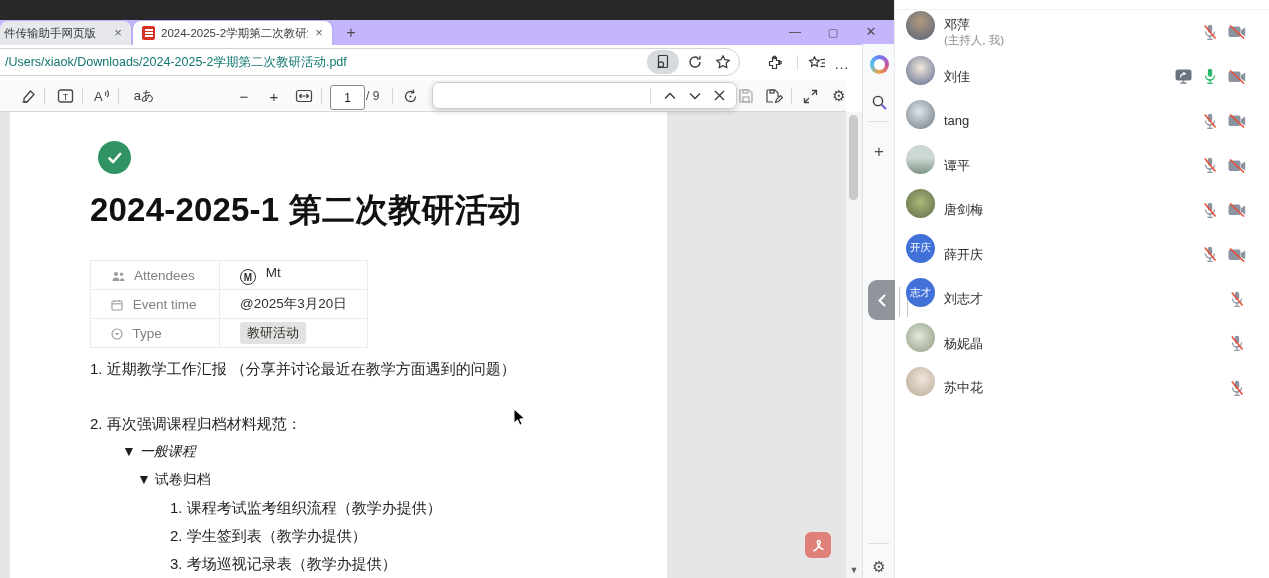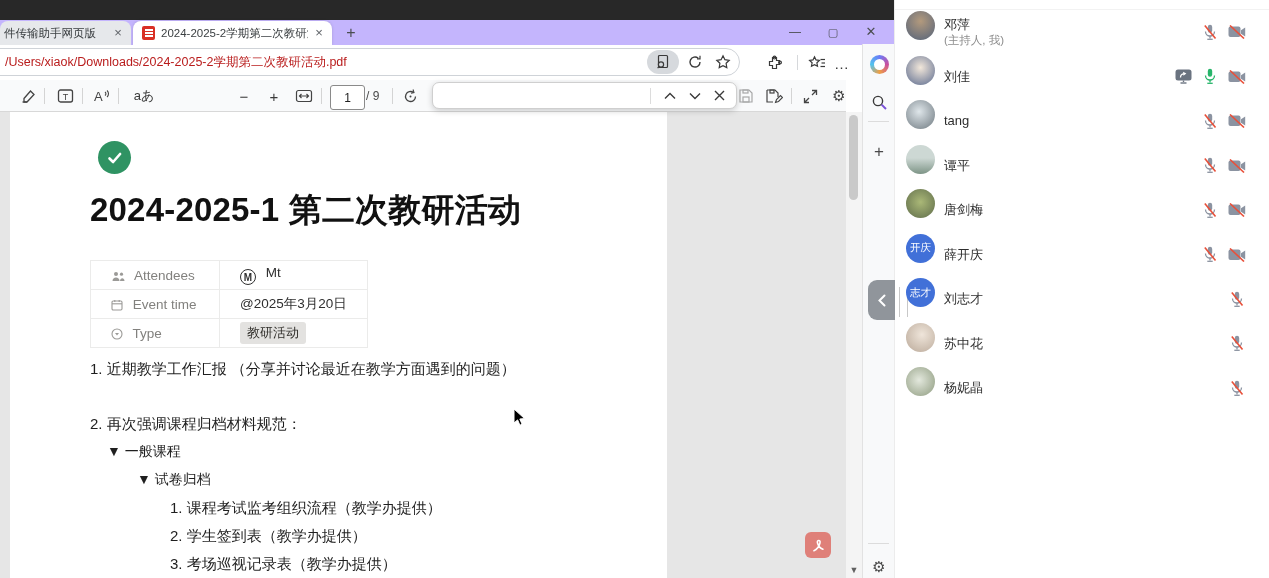--- a/index.html
+++ b/index.html
@@ -18,21 +18,21 @@
   .tab-close{width:14px;height:14px;line-height:13px;text-align:center;color:#5f6368;font-size:13px;border-radius:3px;margin-left:4px;}
   .pdficon{width:13px;height:14px;background:#d93025;border-radius:2px;margin-right:6px;position:relative;flex:0 0 13px;}
   .pdficon:before{content:"";position:absolute;left:2.5px;top:3px;width:8px;height:1.5px;background:#fff;box-shadow:0 3px 0 #fff,0 6px 0 #fff;}
   .newtab{position:absolute;left:341px;top:3px;width:20px;height:20px;text-align:center;line-height:19px;font-size:16px;color:#4a4d51;border-radius:4px;}
   .wincontrols{position:absolute;right:4px;top:0;height:25px;display:flex;align-items:center;}
   .winbtn{width:38px;height:25px;text-align:center;line-height:24px;color:#4a4d51;font-size:12px;}
 
   
   .urlrow{position:absolute;left:0;top:45px;width:894px;height:35px;background:#fff;}
   .urlpill{position:absolute;left:-20px;top:3px;width:760px;height:28px;border:1px solid #cfd3d8;border-radius:15px;background:#fff;box-sizing:border-box;display:flex;align-items:center;}
-  .urltext{margin-left:24px;font-size:12.5px;color:#b91c1c;white-space:nowrap;overflow:hidden;flex:1;}
+  .urltext{margin-left:24px;font-size:12.5px;color:#0f766e;white-space:nowrap;overflow:hidden;flex:1;}
   .pill-ico{width:24px;height:24px;display:flex;align-items:center;justify-content:center;margin-right:4px;border-radius:12px;}
   .pill-ico.hl{background:#d6d9dd;width:32px;}
   .bar-ico{position:absolute;top:8px;width:24px;height:20px;display:flex;align-items:center;justify-content:center;}
   .vsep{position:absolute;top:10px;width:1px;height:15px;background:#d6d8db;}
 
   
   .pdftoolbar{position:absolute;left:0;top:80px;width:846px;height:32px;background:#f9fafb;border-bottom:1px solid #d8d8d8;box-sizing:border-box;}
   .t-ico{position:absolute;top:6px;width:22px;height:20px;display:flex;align-items:center;justify-content:center;color:#444;}
   .t-sep{position:absolute;top:8px;width:1px;height:16px;background:#d4d4d4;}
   .t-txt{font-size:15px;color:#3a3a3a;}
@@ -49,21 +49,21 @@
   .checkcircle{position:absolute;left:88px;top:29px;width:33px;height:33px;border-radius:50%;background:#2f9363;display:flex;align-items:center;justify-content:center;}
   .doctitle{position:absolute;left:80px;top:76px;font-size:33px;font-weight:bold;color:#111;letter-spacing:.2px;white-space:nowrap;}
   .props{position:absolute;left:80px;top:148px;border-collapse:collapse;}
   .props td{border:1px solid #ebebea;height:28px;padding:0 20px;font-size:13.5px;vertical-align:middle;}
   .plabel{color:#82817e;width:88px;}
   .plabel .pl-ico{display:inline-block;vertical-align:-2px;margin-right:6px;}
   .pvalue{color:#2f2f2f;font-size:14px;min-width:100px;}
   .mbadge{display:inline-block;width:16px;height:16px;border:1.5px solid #2f2f2f;border-radius:50%;text-align:center;line-height:15px;font-size:10px;font-weight:bold;color:#2f2f2f;vertical-align:-4px;margin-right:6px;box-sizing:border-box;}
   .tagpill{display:inline-block;background:#e3e2e0;border-radius:3px;padding:2px 7px;font-size:13px;color:#32302c;text-align:right;}
   .ditem{position:absolute;height:20px;font-size:15px;color:#1f1f1f;white-space:nowrap;}
-  .ind0{left:80px;text-align:right;} .ind1{left:97px;} .ind2{left:127px;} .ind3{left:160px;}
+  .ind0{left:80px;text-align:right;} .ind1{left:112px;font-style:italic;} .ind2{left:127px;} .ind3{left:160px;}
   .ditem:nth-child(1){top:248px;} .ditem:nth-child(2){top:303px;}
   .ditem:nth-child(3){top:331px;font-size:14px;} .ditem:nth-child(4){top:359px;font-size:14px;}
   .ditem:nth-child(5){top:387px;} .ditem:nth-child(6){top:415px;} .ditem:nth-child(7){top:443px;}
 
   .acrobat{position:absolute;left:805px;top:420px;width:26px;height:26px;border-radius:6px;background:#df8079;display:flex;align-items:center;justify-content:center;}
   .cursor{position:absolute;left:513px;top:296px;z-index:9;}
 
   
   .vscroll{position:absolute;left:846px;top:112px;width:16px;height:466px;background:#f4f4f4;}
   .vthumb{position:absolute;left:3px;top:3px;width:9px;height:85px;border-radius:5px;background:#c9c9c9;}
@@ -541,54 +541,54 @@
                 <path d="M2.5 7.5a4.5 4.5 0 0 0 9 0" stroke="#8b93a1" stroke-width="1.3" fill="none"></path>
                 <line x1="7" y1="12" x2="7" y2="14.5" stroke="#8b93a1" stroke-width="1.3"></line>
                 <line x1="4.3" y1="15.3" x2="9.7" y2="15.3" stroke="#8b93a1" stroke-width="1.3"></line>
                 <line x1="1.8" y1="1.5" x2="12.5" y2="14.5" stroke="#e8503a" stroke-width="1.6"></line>
               </svg>
       </span>
 
     </div>
   </div>
         <div class="prow">
+    <div class="avatar av-8"></div>
+    <div class="pinfo">
+      <div class="pname">杨妮晶</div>
+
+    </div>
+    <div class="picons">
+
+      <span class="icon">
+        <svg width="14" height="17" viewBox="0 0 14 17">
+                <rect x="4.8" y="0.8" width="4.4" height="8" rx="2.2" fill="#8b93a1"></rect>
+                <path d="M2.5 7.5a4.5 4.5 0 0 0 9 0" stroke="#8b93a1" stroke-width="1.3" fill="none"></path>
+                <line x1="7" y1="12" x2="7" y2="14.5" stroke="#8b93a1" stroke-width="1.3"></line>
+                <line x1="4.3" y1="15.3" x2="9.7" y2="15.3" stroke="#8b93a1" stroke-width="1.3"></line>
+                <line x1="1.8" y1="1.5" x2="12.5" y2="14.5" stroke="#e8503a" stroke-width="1.6"></line>
+              </svg>
+      </span>
+
+    </div>
+  </div>
+        <div class="prow">
     <div class="avatar av-7"></div>
     <div class="pinfo">
       <div class="pname">苏中花</div>
 
     </div>
     <div class="picons">
 
       <span class="icon">
         <svg width="14" height="17" viewBox="0 0 14 17">
                 <rect x="4.8" y="0.8" width="4.4" height="8" rx="2.2" fill="#8b93a1"></rect>
                 <path d="M2.5 7.5a4.5 4.5 0 0 0 9 0" stroke="#8b93a1" stroke-width="1.3" fill="none"></path>
                 <line x1="7" y1="12" x2="7" y2="14.5" stroke="#8b93a1" stroke-width="1.3"></line>
                 <line x1="4.3" y1="15.3" x2="9.7" y2="15.3" stroke="#8b93a1" stroke-width="1.3"></line>
                 <line x1="1.8" y1="1.5" x2="12.5" y2="14.5" stroke="#e8503a" stroke-width="1.6"></line>
               </svg>
       </span>
 
     </div>
   </div>
-        <div class="prow">
-    <div class="avatar av-8"></div>
-    <div class="pinfo">
-      <div class="pname">杨妮晶</div>
-
-    </div>
-    <div class="picons">
-
-      <span class="icon">
-        <svg width="14" height="17" viewBox="0 0 14 17">
-                <rect x="4.8" y="0.8" width="4.4" height="8" rx="2.2" fill="#8b93a1"></rect>
-                <path d="M2.5 7.5a4.5 4.5 0 0 0 9 0" stroke="#8b93a1" stroke-width="1.3" fill="none"></path>
-                <line x1="7" y1="12" x2="7" y2="14.5" stroke="#8b93a1" stroke-width="1.3"></line>
-                <line x1="4.3" y1="15.3" x2="9.7" y2="15.3" stroke="#8b93a1" stroke-width="1.3"></line>
-                <line x1="1.8" y1="1.5" x2="12.5" y2="14.5" stroke="#e8503a" stroke-width="1.6"></line>
-              </svg>
-      </span>
-
-    </div>
-  </div>
       </div>
   </div>
 </div>
 
 </body></html>

